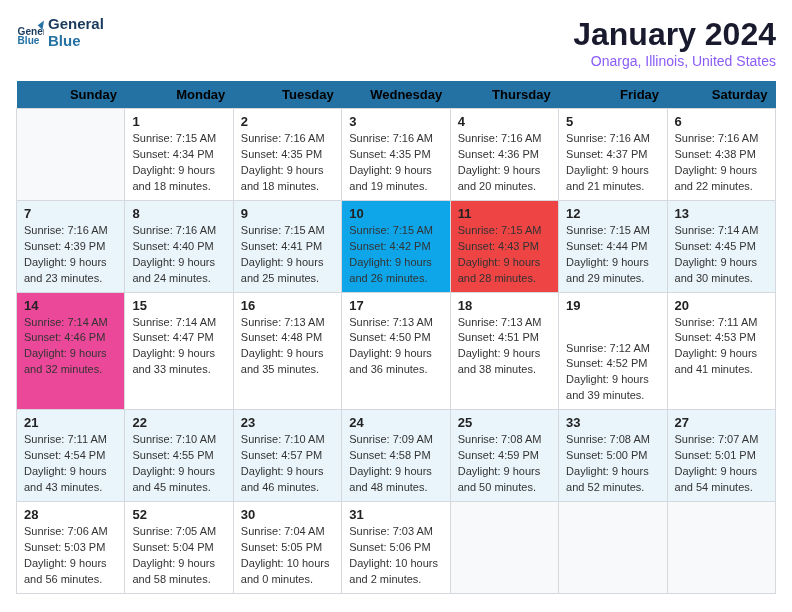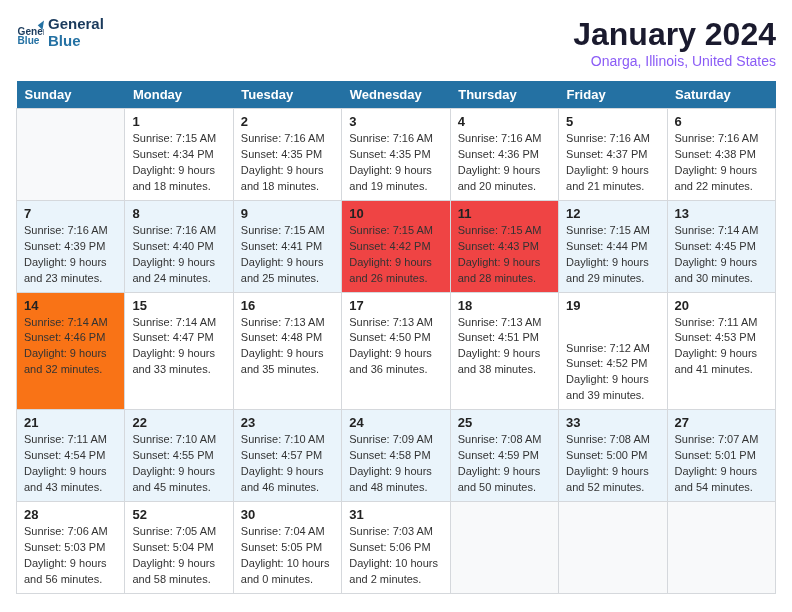--- a/index.html
+++ b/index.html
@@ -37,22 +37,22 @@
       font-size: 14px;
       color: #8b5cf6;
     }
     table {
       width: 100%;
       border-collapse: collapse;
       table-layout: fixed;
     }
     th {
       background-color: #2471a3;
-      color: #ffffff;
-      text-align: left;
+      color: #000000;
+      text-align: right;
       padding: 6px 8px;
       font-size: 13px;
       font-weight: bold;
     }
     td {
       vertical-align: top;
       padding: 5px 7px;
       border: 1px solid #d5d8dc;
       font-size: 11px;
       color: #222;
@@ -171,21 +171,21 @@
 Daylight: 9 hours
 and 24 minutes.</div>
         </td>
         <td style="background: rgb(234, 244, 251);">
           <div class="day-num">9</div>
           <div class="day-info" style="white-space: pre-line;">Sunrise: 7:15 AM
 Sunset: 4:41 PM
 Daylight: 9 hours
 and 25 minutes.</div>
         </td>
-        <td style="background: #ef4444; margin-top: 40px;">
+        <td style="background: #0ea5e9; margin-top: 40px;">
           <div class="day-num">10</div>
           <div class="day-info" style="white-space: pre-line;">Sunrise: 7:15 AM
 Sunset: 4:42 PM
 Daylight: 9 hours
 and 26 minutes.</div>
         </td>
         <td style="background: #ef4444;">
           <div class="day-num">11</div>
           <div class="day-info" style="white-space: pre-line;">Sunrise: 7:15 AM
 Sunset: 4:43 PM
@@ -201,21 +201,21 @@
         </td>
         <td style="background: rgb(234, 244, 251);">
           <div class="day-num">13</div>
           <div class="day-info" style="white-space: pre-line;">Sunrise: 7:14 AM
 Sunset: 4:45 PM
 Daylight: 9 hours
 and 30 minutes.</div>
         </td>
       </tr>
       <tr>
-        <td style="background: #f97316;">
+        <td style="background: #ec4899;">
           <div class="day-num">14</div>
           <div class="day-info" style="white-space: pre-line;">Sunrise: 7:14 AM
 Sunset: 4:46 PM
 Daylight: 9 hours
 and 32 minutes.</div>
         </td>
         <td style="background: rgb(255, 255, 255);">
           <div class="day-num">15</div>
           <div class="day-info" style="white-space: pre-line;">Sunrise: 7:14 AM
 Sunset: 4:47 PM

